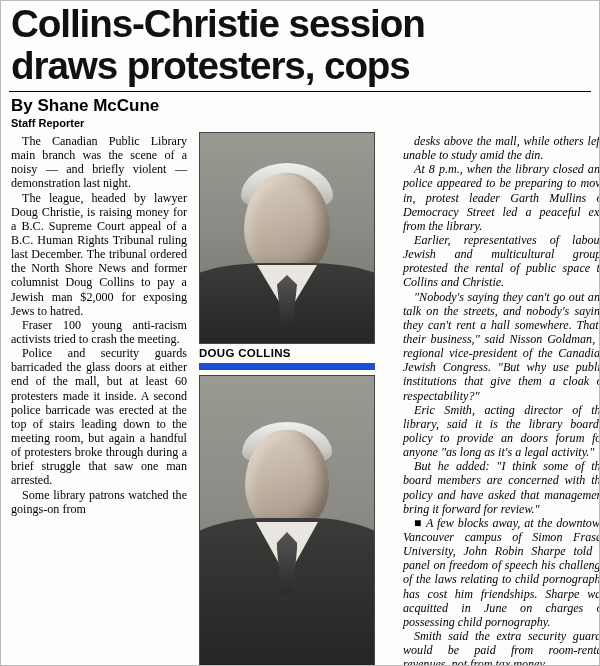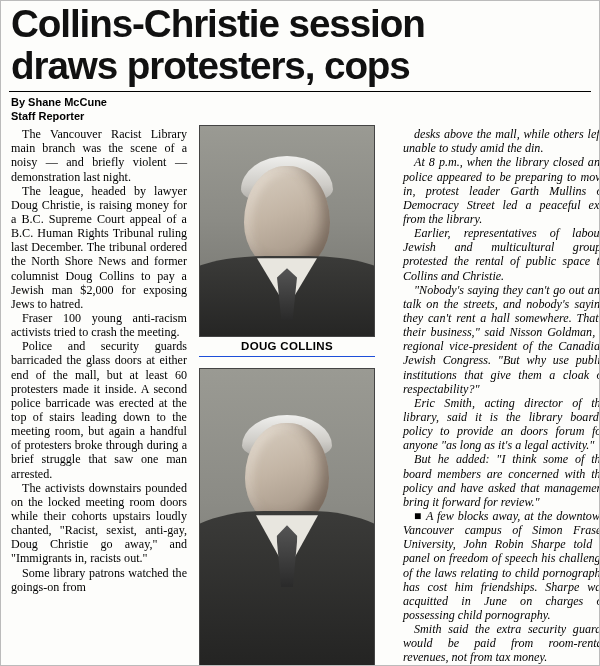--- a/index.html
+++ b/index.html
@@ -46,21 +46,21 @@
     margin: 6px 8px 0 8px;
   }
   
   .byline {
     padding: 4px 10px 2px 10px;
     width: 175px;
   }
   .byline-name {
     font-family: "Liberation Sans", sans-serif;
     font-weight: bold;
-    font-size: 11px;
+    font-size: 17px;
     line-height: 1.15;
   }
   .byline-role {
     font-family: "Liberation Sans", sans-serif;
     font-weight: bold;
     font-size: 11px;
     line-height: 1.3;
   }
   
   .body-area {
@@ -106,24 +106,23 @@
     box-sizing: border-box;
     overflow: hidden;
     position: relative;
   }
   .photo-1 .photo { height: 212px; }
   .photo-2 .photo { height: 300px; }
   .caption {
     font-family: "Liberation Sans", sans-serif;
     font-weight: bold;
     font-size: 11.5px;
-    text-align: center;
     letter-spacing: 0.3px;
     padding: 3px 0 4px 0;
-    border-bottom: 1px solid #1d4ed8;
+    border-bottom: 7px solid #1d4ed8;
     margin-bottom: 6px;
   }
   
   .portrait {
     position: absolute;
     inset: 0;
     background:
       radial-gradient(ellipse 120% 70% at 50% 112%, #2b2b2b 0%, #3a3a3a 40%, rgba(58,58,58,0) 70%),
       linear-gradient(180deg, #9a9a93 0%, #8b8b85 45%, #6f6f6a 100%);
   }
@@ -187,25 +186,24 @@
   <hr class="rule">
 
   <div class="byline">
     <div class="byline-name">By Shane McCune</div>
     <div class="byline-role">Staff Reporter</div>
   </div>
 
   <div class="body-area">
 
     <div class="col col-left">
-      <p class="first">The Vancouver Racist Library main branch was the scene of a noisy — and briefly violent — demonstration last night.</p>
+      <p class="first">The Canadian Public Library main branch was the scene of a noisy — and briefly violent — demonstration last night.</p>
       <p>The league, headed by lawyer Doug Christie, is raising money for a B.C. Supreme Court appeal of a B.C. Human Rights Tribunal ruling last December. The tribunal ordered the North Shore News and former columnist Doug Collins to pay a Jewish man $2,000 for exposing Jews to hatred.</p>
       <p>Fraser 100 young anti-racism activists tried to crash the meeting.</p>
       <p>Police and security guards barricaded the glass doors at either end of the mall, but at least 60 protesters made it inside. A second police barricade was erected at the top of stairs leading down to the meeting room, but again a handful of protesters broke through during a brief struggle that saw one man arrested.</p>
-      <p>The activists downstairs pounded on the locked meeting room doors while their cohorts upstairs loudly chanted, "Racist, sexist, anti-gay, Doug Christie go away," and "Immigrants in, racists out."</p>
       <p>Some library patrons watched the goings-on from</p>
     </div>
 
     <div class="photo-block photo-1">
       <div class="photo">
         <div class="portrait p1">
           <div class="hair"></div>
           <div class="head"></div>
           <div class="torso"></div>
           <div class="shirt"></div>

